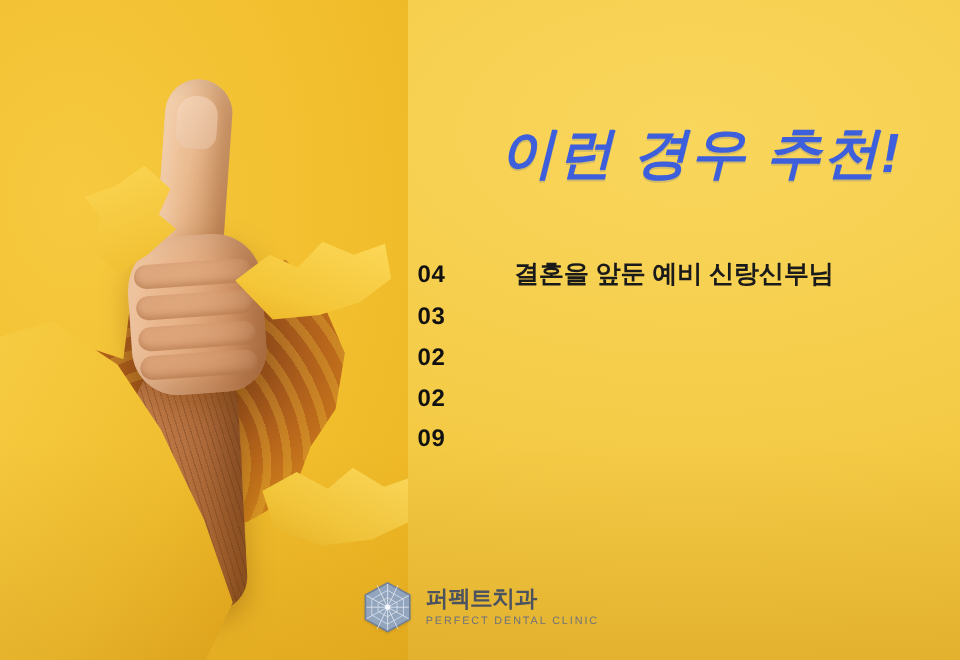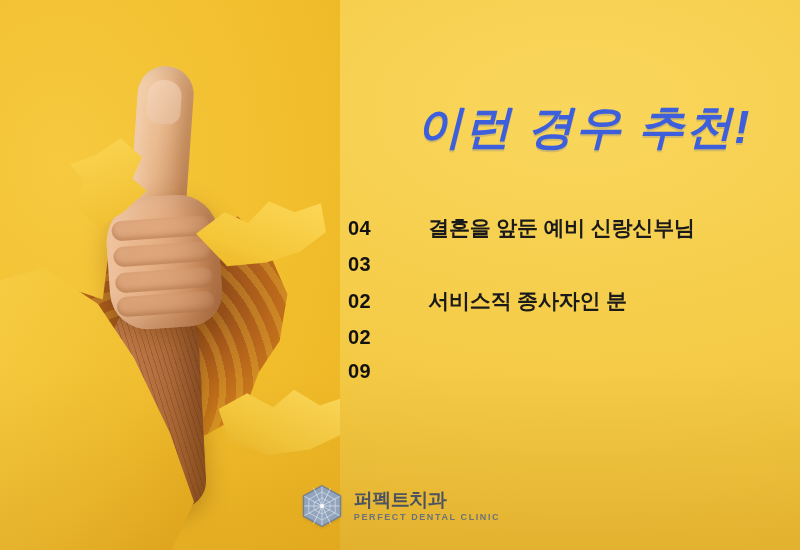--- a/index.html
+++ b/index.html
@@ -240,21 +240,21 @@
     color: #4C5360;
     font-size: 19px;
     font-weight: 800;
     letter-spacing: -0.5px;
   }
   .logo-en {
     display: block;
     margin-top: 4px;
     color: #6C727C;
     font-size: 9px;
-    font-weight: 700;
+    font-weight: 400;
     letter-spacing: 1.6px;
   }
 </style>
 </head>
 <body>
 
 <div class="stage">
 
   <div class="paper-base"></div>
 
@@ -298,21 +298,20 @@
         <span class="bullet-num">04</span>
         <span class="bullet-text">결혼을 앞둔 예비 신랑신부님</span>
       </div>
 
       <div class="bullet-row">
         <span class="bullet-num">03</span>
       </div>
 
       <div class="bullet-row">
         <span class="bullet-num">02</span>
-        <span class="bullet-text">서비스직 종사자인 분</span>
       </div>
 
       <div class="bullet-row">
         <span class="bullet-num">02</span>
       </div>
 
       <div class="bullet-row">
         <span class="bullet-num">09</span>
       </div>
 

